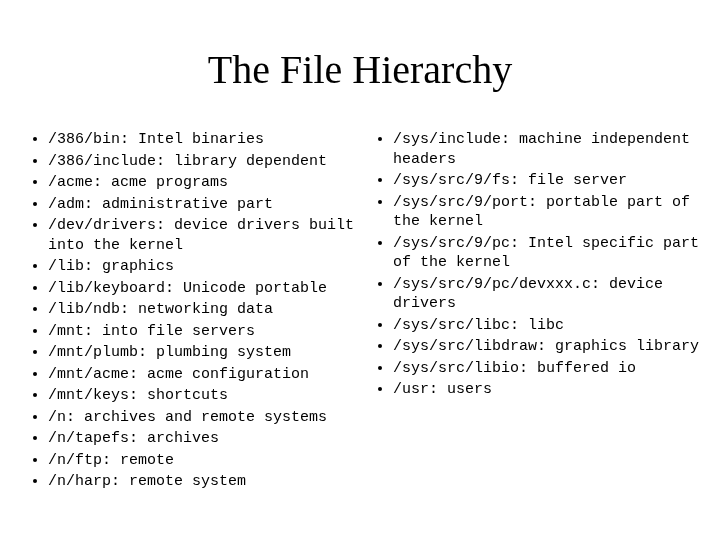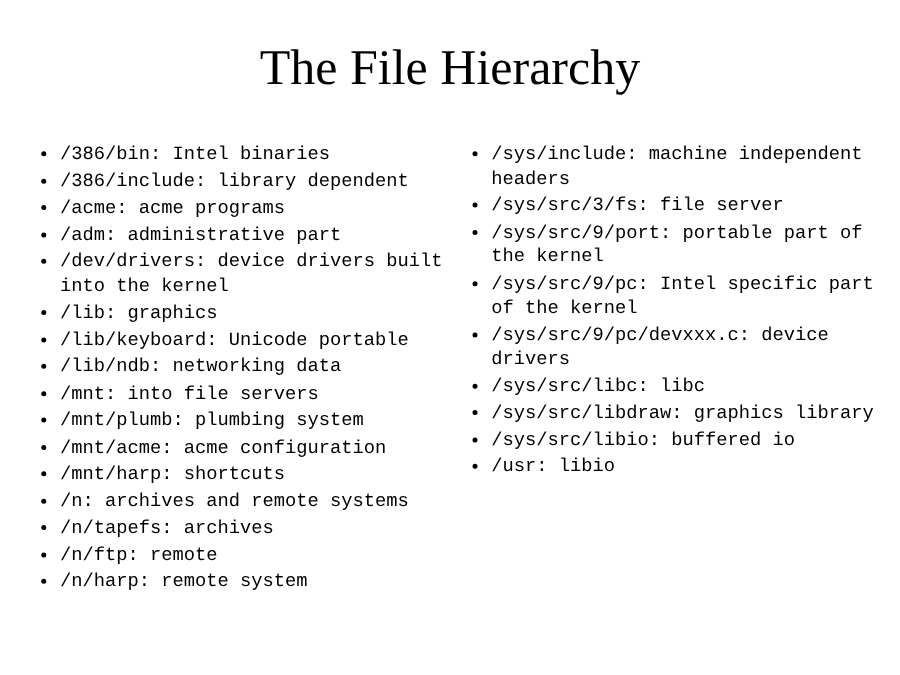--- a/index.html
+++ b/index.html
@@ -8,21 +8,21 @@
     width: 720px;
     height: 540px;
     background: #ffffff;
     font-family: "Times New Roman", Times, serif;
     color: #000000;
   }
   .slide {
     box-sizing: border-box;
     width: 720px;
     height: 540px;
-    padding: 30px 20px 20px 20px;
+    padding: 46px 20px 20px 20px;
   }
   .title {
     text-align: center;
     font-size: 40px;
     font-weight: normal;
     margin: 0 0 28px 0;
   }
   .columns {
     display: flex;
     flex-direction: row;
@@ -59,34 +59,34 @@
           <li class="mono"><span>/386/include</span><span>: </span><span>library dependent</span></li>
           <li class="mono"><span>/acme</span><span>: </span><span>acme programs</span></li>
           <li class="mono"><span>/adm</span><span>: </span><span>administrative part</span></li>
           <li class="mono"><span>/dev/drivers</span><span>: </span><span>device drivers built into the kernel</span></li>
           <li class="mono"><span>/lib</span><span>: </span><span>graphics</span></li>
           <li class="mono"><span>/lib/keyboard</span><span>: </span><span>Unicode portable</span></li>
           <li class="mono"><span>/lib/ndb</span><span>: </span><span>networking data</span></li>
           <li class="mono"><span>/mnt</span><span>: </span><span>into file servers</span></li>
           <li class="mono"><span>/mnt/plumb</span><span>: </span><span>plumbing system</span></li>
           <li class="mono"><span>/mnt/acme</span><span>: </span><span>acme configuration</span></li>
-          <li class="mono"><span>/mnt/harp</span><span>: </span><span>shortcuts</span></li>
+          <li class="mono"><span>/mnt/keys</span><span>: </span><span>shortcuts</span></li>
           <li class="mono"><span>/n</span><span>: </span><span>archives and remote systems</span></li>
           <li class="mono"><span>/n/tapefs</span><span>: </span><span>archives</span></li>
           <li class="mono"><span>/n/ftp</span><span>: </span><span>remote</span></li>
           <li class="mono"><span>/n/harp</span><span>: </span><span>remote system</span></li>
         </ul>
     </div>
     <div class="col">
       <ul class="bullets" id="right-list">
           <li class="mono"><span>/sys/include</span><span>: </span><span>machine independent headers</span></li>
-          <li class="mono"><span>/sys/src/3/fs</span><span>: </span><span>file server</span></li>
+          <li class="mono"><span>/sys/src/9/fs</span><span>: </span><span>file server</span></li>
           <li class="mono"><span>/sys/src/9/port</span><span>: </span><span>portable part of the kernel</span></li>
           <li class="mono"><span>/sys/src/9/pc</span><span>: </span><span>Intel specific part of the kernel</span></li>
           <li class="mono"><span>/sys/src/9/pc/devxxx.c</span><span>: </span><span>device drivers</span></li>
           <li class="mono"><span>/sys/src/libc</span><span>: </span><span>libc</span></li>
           <li class="mono"><span>/sys/src/libdraw</span><span>: </span><span>graphics library</span></li>
           <li class="mono"><span>/sys/src/libio</span><span>: </span><span>buffered io</span></li>
-          <li class="mono"><span>/usr</span><span>: </span><span>libio</span></li>
+          <li class="mono"><span>/usr</span><span>: </span><span>users</span></li>
         </ul>
     </div>
   </div>
 </div>
 
 </body></html>

